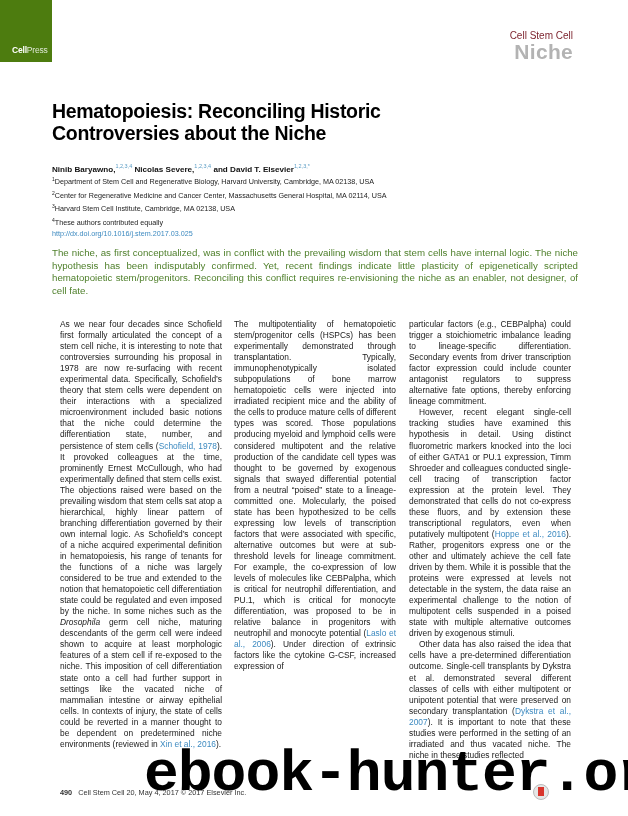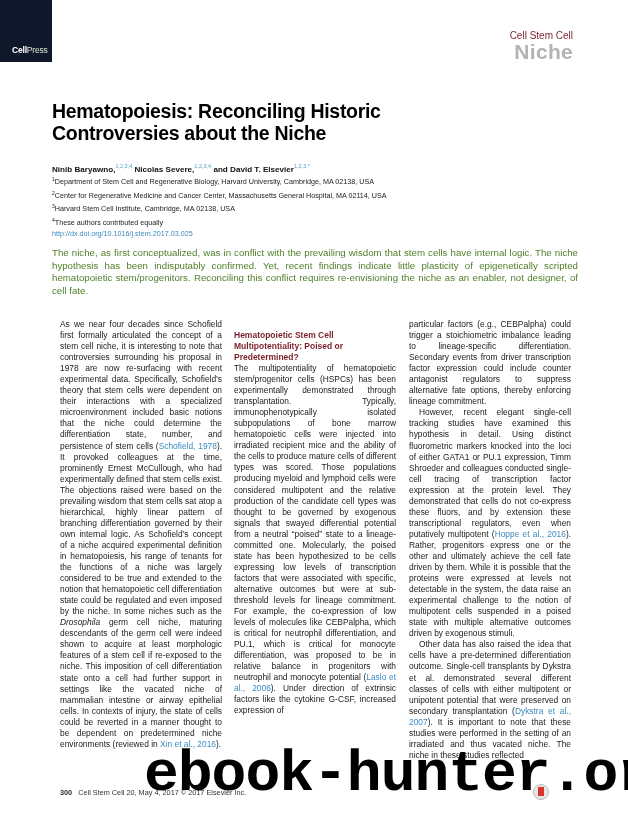--- a/index.html
+++ b/index.html
@@ -1,18 +1,18 @@
 <!DOCTYPE html>
 <html><head>
 <meta charset="utf-8">
 <style>
   html, body { margin:0; padding:0; }
   body { width:628px; height:816px; background:#ffffff; position:relative; overflow:hidden;
          font-family:"Liberation Sans", sans-serif; color:#1a1a1a; }
-  .logo-block { position:absolute; left:0; top:0; width:52px; height:62px; background:#0f172a; }
+  .logo-block { position:absolute; left:0; top:0; width:52px; height:62px; background:#4d7c0f; }
   .logo-text { position:absolute; left:12px; bottom:7px; font-size:8.5px; color:#ffffff; letter-spacing:-0.2px; }
   .logo-text b { font-weight:bold; }
   .logo-text span.light { font-weight:normal; color:#dfe8d6; }
   .journal { position:absolute; right:55px; top:30px; font-size:10px; color:#7a1f2a; text-align:right; }
   .section-label { position:absolute; right:55px; top:40px; font-size:21px; font-weight:bold; color:#b3b3b3; text-align:right; letter-spacing:0.3px; }
   .title { position:absolute; left:52px; top:101px; width:420px; font-size:19.5px; font-weight:bold; line-height:21.5px; color:#000000; letter-spacing:-0.3px; }
   .authors { position:absolute; left:52px; top:163px; font-size:8.1px; font-weight:bold; color:#111; white-space:nowrap; }
   .authors sup { font-size:5.5px; color:#5a9cc4; font-weight:normal; }
   .affils { position:absolute; left:52px; top:174px; font-size:7.2px; line-height:10.3px; color:#222; white-space:nowrap; }
   .affils sup { font-size:5px; }
@@ -58,27 +58,26 @@
   <div class="link">http://dx.doi.org/10.1016/j.stem.2017.03.025</div>
 </div>
 
 <div class="abstract">The niche, as first conceptualized, was in conflict with the prevailing wisdom that stem cells have internal logic. The niche hypothesis has been indisputably confirmed. Yet, recent findings indicate little plasticity of epigenetically scripted hematopoietic stem/progenitors. Reconciling this conflict requires re-envisioning the niche as an enabler, not designer, of cell fate.</div>
 
 <div class="col col1">
   <p><span>As we near four decades since Schofield first formally articulated the concept of a stem cell niche, it is interesting to note that controversies surrounding his proposal in 1978 are now re-surfacing with recent experimental data. Specifically, Schofield’s theory that stem cells were dependent on their interactions with a specialized microenvironment included basic notions that the niche could determine the differentiation state, number, and persistence of stem cells (</span><span class="link">Schofield, 1978</span><span>). It provoked colleagues at the time, prominently Ernest McCullough, who had experimentally defined that stem cells exist. The objections raised were based on the prevailing wisdom that stem cells sat atop a hierarchical, highly linear pattern of branching differentiation governed by their own internal logic. As Schofield’s concept of a niche acquired experimental definition in hematopoiesis, his range of tenants for the functions of a niche was largely considered to be true and extended to the notion that hematopoietic cell differentiation state could be regulated and even imposed by the niche. In some niches such as the </span><i>Drosophila</i><span> germ cell niche, maturing descendants of the germ cell were indeed shown to acquire at least morphologic features of a stem cell if re-exposed to the niche. This imposition of cell differentiation state onto a cell had further support in settings like the vacated niche of mammalian intestine or airway epithelial cells. In contexts of injury, the state of cells could be reverted in a manner thought to be dependent on predetermined niche environments (reviewed in </span><span class="link">Xin et al., 2016</span><span>).</span></p>
 </div>
 
 <div class="col col2">
-  <div class="heading">Hematopoietic Stem Cell Multipotentiality: Poised or Predetermined?</div>
   <p><span>The multipotentiality of hematopoietic stem/progenitor cells (HSPCs) has been experimentally demonstrated through transplantation. Typically, immunophenotypically isolated subpopulations of bone marrow hematopoietic cells were injected into irradiated recipient mice and the ability of the cells to produce mature cells of different types was scored. Those populations producing myeloid and lymphoid cells were considered multipotent and the relative production of the candidate cell types was thought to be governed by exogenous signals that swayed differential potential from a neutral “poised” state to a lineage-committed one. Molecularly, the poised state has been hypothesized to be cells expressing low levels of transcription factors that were associated with specific, alternative outcomes but were at sub-threshold levels for lineage commitment. For example, the co-expression of low levels of molecules like CEBPalpha, which is critical for neutrophil differentiation, and PU.1, which is critical for monocyte differentiation, was proposed to be in relative balance in progenitors with neutrophil and monocyte potential (</span><span class="link">Laslo et al., 2006</span><span>). Under direction of extrinsic factors like the cytokine G-CSF, increased expression of</span></p>
 </div>
 
 <div class="col col3">
   <p>particular factors (e.g., CEBPalpha) could trigger a stoichiometric imbalance leading to lineage-specific differentiation. Secondary events from driver transcription factor expression could include counter antagonist regulators to suppress alternative fate options, thereby enforcing lineage commitment.</p>
   <p class="indent"><span>However, recent elegant single-cell tracking studies have examined this hypothesis in detail. Using distinct fluorometric markers knocked into the loci of either GATA1 or PU.1 expression, Timm Shroeder and colleagues conducted single-cell tracing of transcription factor expression at the protein level. They demonstrated that cells do not co-express these fluors, and by extension these transcriptional regulators, even when putatively multipotent (</span><span class="link">Hoppe et al., 2016</span><span>). Rather, progenitors express one or the other and ultimately achieve the cell fate driven by them. While it is possible that the proteins were expressed at levels not detectable in the system, the data raise an experimental challenge to the notion of multipotent cells suspended in a poised state with multiple alternative outcomes driven by exogenous stimuli.</span></p>
   <p class="indent"><span>Other data has also raised the idea that cells have a pre-determined differentiation outcome. Single-cell transplants by Dykstra et al. demonstrated several different classes of cells with either multipotent or unipotent potential that were preserved on secondary transplantation (</span><span class="link">Dykstra et al., 2007</span><span>). It is important to note that these studies were performed in the setting of an irradiated and thus vacated niche. The niche in these studies reflected</span></p>
 </div>
 
-<div class="footer"><b>300</b><span>Cell Stem Cell 20, May 4, 2017 © 2017 Elsevier Inc.</span></div>
+<div class="footer"><b>490</b><span>Cell Stem Cell 20, May 4, 2017 © 2017 Elsevier Inc.</span></div>
 
 <div class="crossmark"></div>
 
 <div class="watermark">ebook-hunter.org</div>
 
 </body></html>

